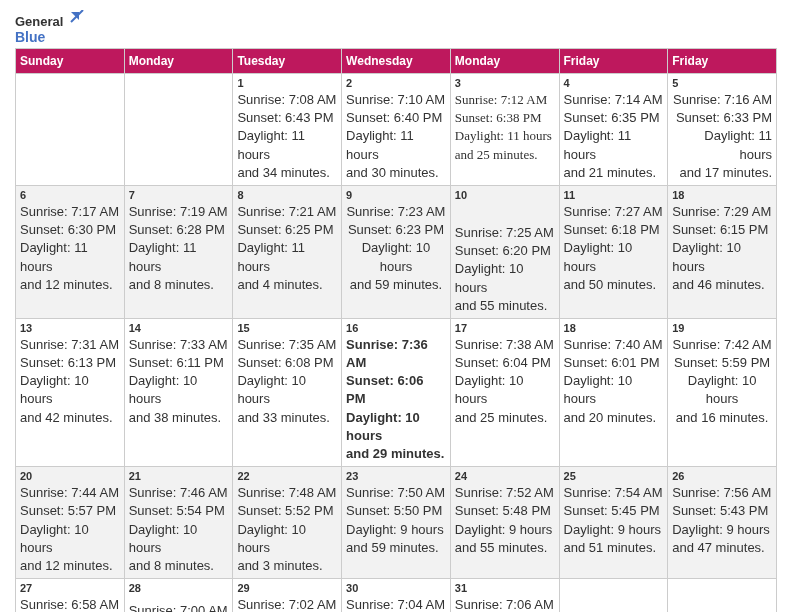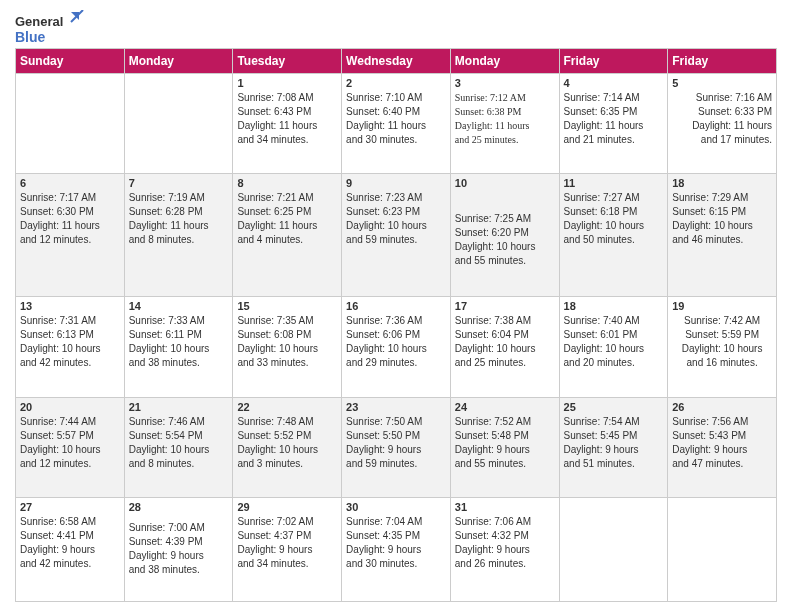--- a/index.html
+++ b/index.html
@@ -69,21 +69,21 @@
     tbody tr:nth-child(even) td {
       background-color: #f2f2f2;
     }
     .day-num {
       font-size: 11px;
       font-weight: bold;
       display: block;
       margin-bottom: 2px;
     }
     .day-info {
-      font-size: 10px;
+      font-size: 13px;
       line-height: 1.4;
     }
   </style>
 </head>
 <body>
 
 <div class="page">
   <div class="header">
     <div class="logo">
   <svg width="70" height="38" viewBox="0 0 70 38">
@@ -168,21 +168,21 @@
           </td>
           <td>
             <span class="day-num">8</span>
             <div class="day-info" style="white-space: pre-line;">Sunrise: 7:21 AM
 Sunset: 6:25 PM
 Daylight: 11 hours
 and 4 minutes.</div>
           </td>
           <td>
             <span class="day-num">9</span>
-            <div class="day-info" style="white-space: pre-line;">Sunrise: 7:23 AM
+            <div class="day-info" style="white-space: pre-line; text-align: center;">Sunrise: 7:23 AM
 Sunset: 6:23 PM
 Daylight: 10 hours
 and 59 minutes.</div>
           </td>
           <td>
             <span class="day-num">10</span>
             <div class="day-info" style="white-space: pre-line; margin-top: 23px;">Sunrise: 7:25 AM
 Sunset: 6:20 PM
 Daylight: 10 hours
 and 55 minutes.</div>
@@ -219,21 +219,21 @@
           </td>
           <td>
             <span class="day-num">15</span>
             <div class="day-info" style="white-space: pre-line;">Sunrise: 7:35 AM
 Sunset: 6:08 PM
 Daylight: 10 hours
 and 33 minutes.</div>
           </td>
           <td>
             <span class="day-num">16</span>
-            <div class="day-info" style="white-space: pre-line;">Sunrise: 7:36 AM
+            <div class="day-info" style="white-space: pre-line; font-weight: bold;">Sunrise: 7:36 AM
 Sunset: 6:06 PM
 Daylight: 10 hours
 and 29 minutes.</div>
           </td>
           <td>
             <span class="day-num">17</span>
             <div class="day-info" style="white-space: pre-line;">Sunrise: 7:38 AM
 Sunset: 6:04 PM
 Daylight: 10 hours
 and 25 minutes.</div>

